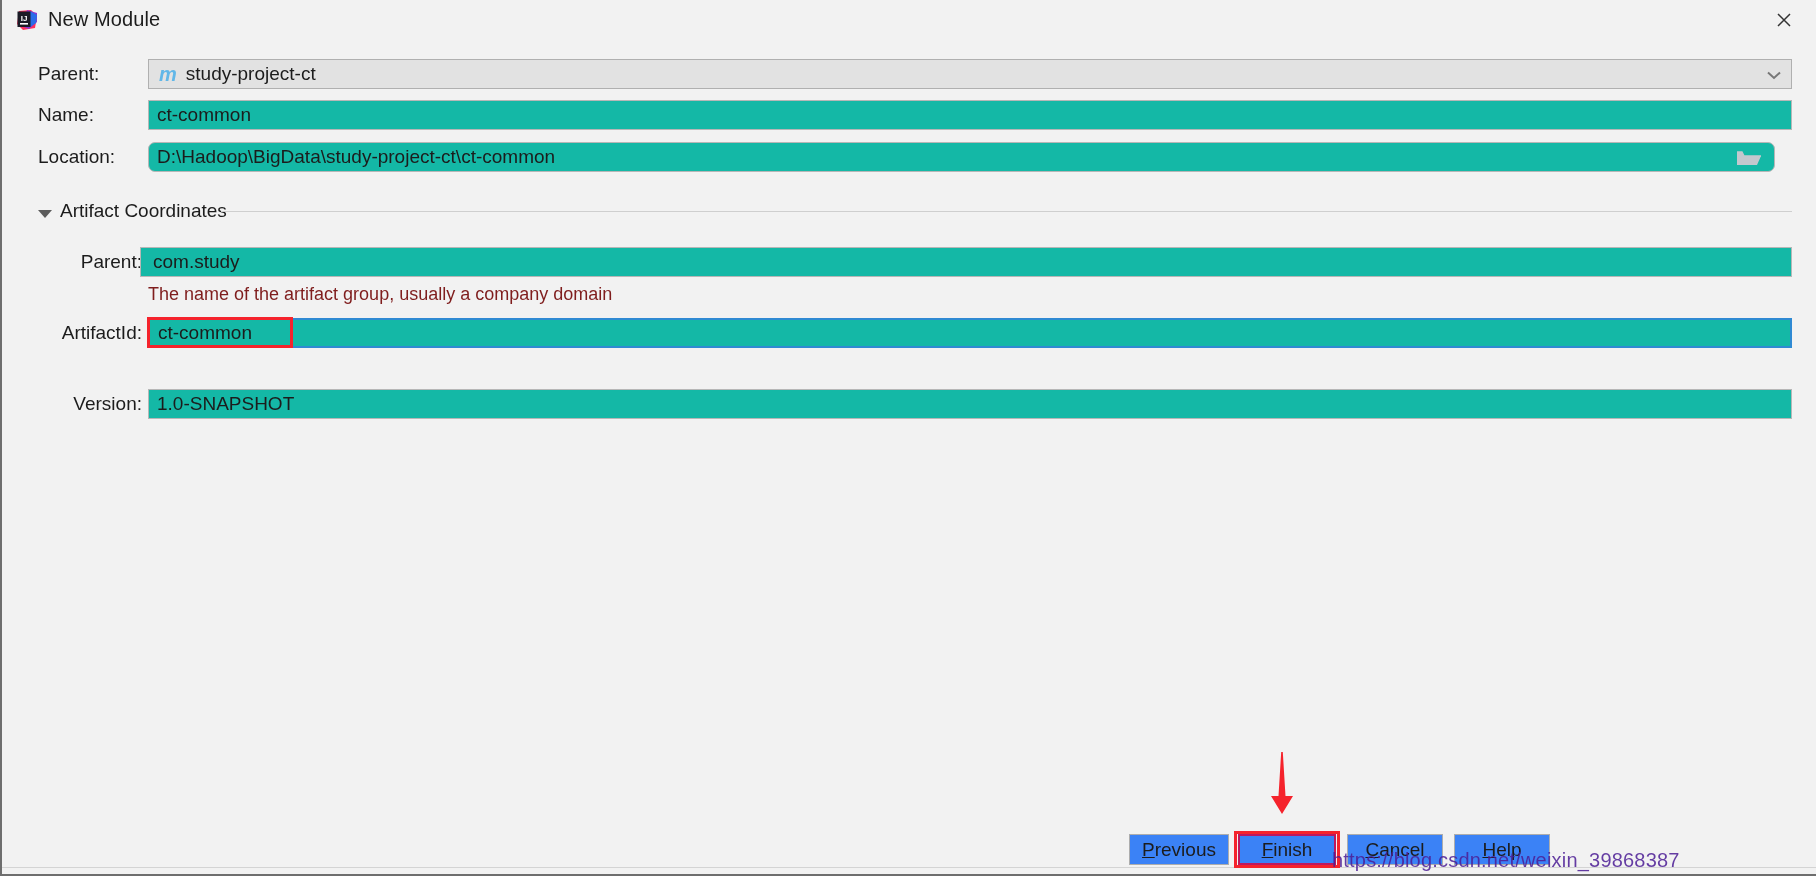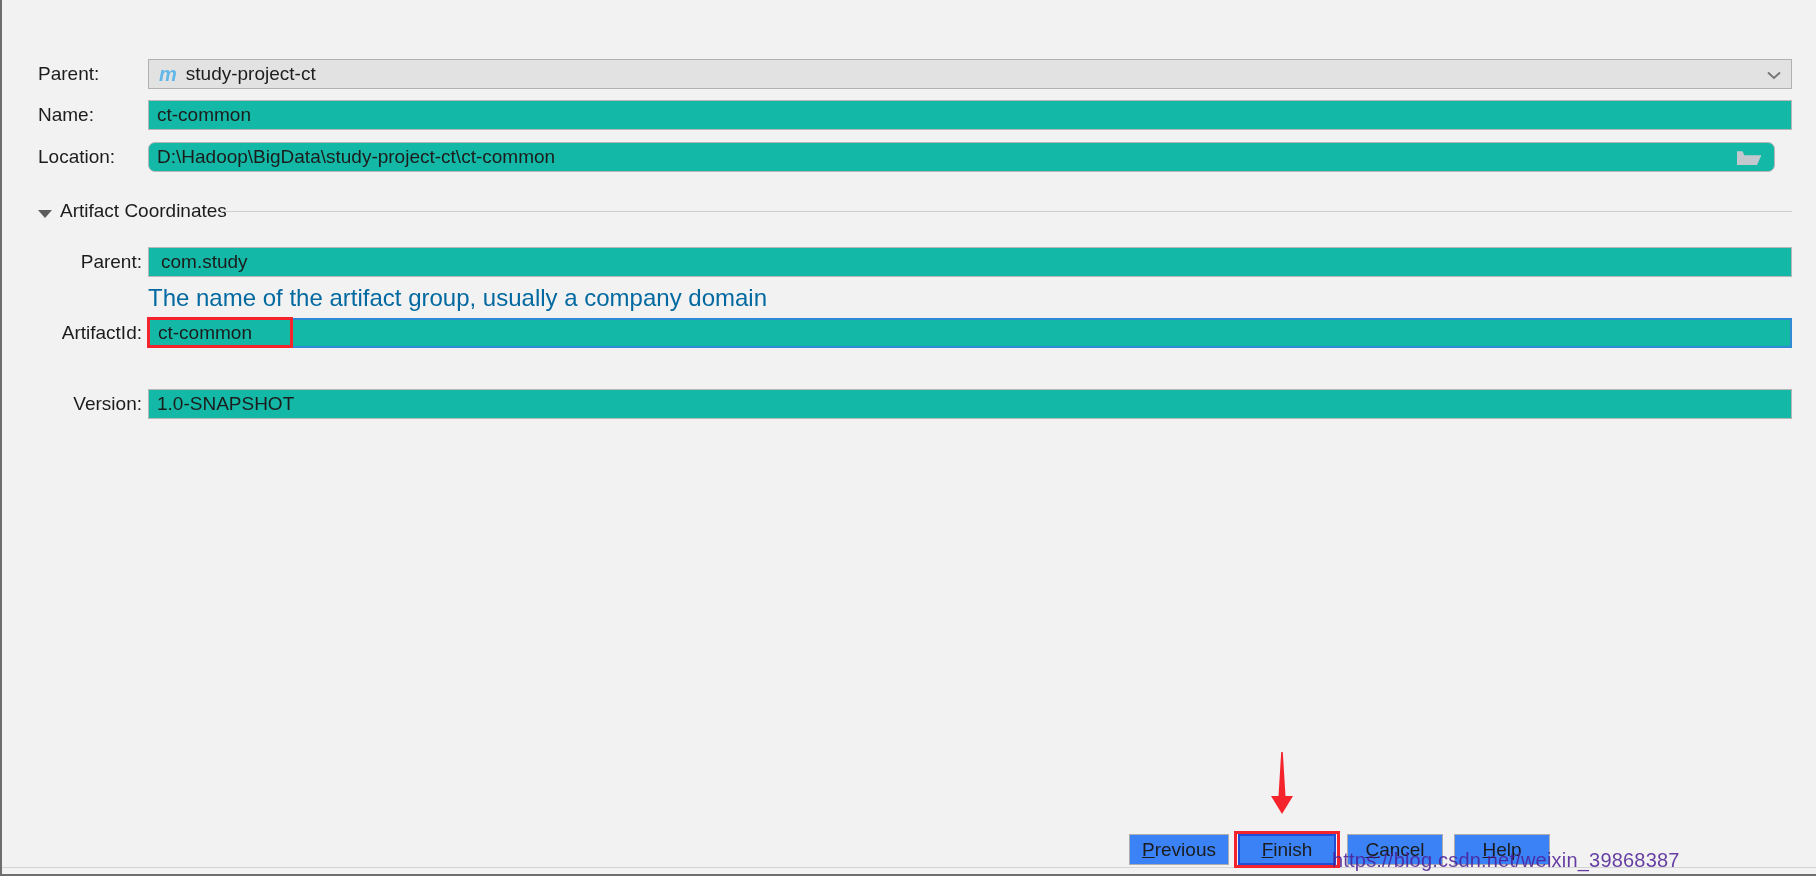--- a/index.html
+++ b/index.html
@@ -129,22 +129,22 @@
   #browse-folder-icon {
     position: absolute;
     right: 12px;
     top: 5px;
     cursor: pointer;
   }
 
   .hint {
     position: absolute;
     left: 146px;
-    font-size: 24px;
-    color: #0369a1;
+    font-size: 18px;
+    color: #7f1d1d;
     white-space: nowrap;
   }
 
   
   #artifact-coordinates-section {
     position: absolute;
     left: 0;
     top: 198px;
     width: 100%;
     height: 26px;
@@ -225,41 +225,59 @@
     border: 1px solid #adadad;
     font-size: 19px;
     color: #1c1c1c;
     display: flex;
     align-items: center;
     justify-content: center;
     cursor: pointer;
     white-space: nowrap;
   }
   .dlg-button.default {
-    border: 2px solid #1d4ed8;
+    border: 2px solid #be185d;
   }
   .mnem { text-decoration: underline; }
 
   #watermark {
     position: absolute;
     left: 1330px;
     top: 849px;
     font-size: 20px;
     color: #4c1d95;
     opacity: .85;
     white-space: nowrap;
     pointer-events: none;
     letter-spacing: .2px;
   }
 </style>
 </head>
 <body>
 
 <div id="dialog-window">
 
+  <div id="title-bar">
+    <div id="app-icon">
+      <svg width="22" height="22" viewBox="0 0 22 22">
+        <path d="M3 2 L15 1 L21 7 L19 19 L7 21 L1 15 Z" fill="#fe315d"></path>
+        <path d="M11 1 L21 4 L21 13 L13 20 L5 17 Z" fill="#8f36ce"></path>
+        <path d="M14 2 L21 6 L20 14 L14 18 Z" fill="#2b6ce8"></path>
+        <rect x="1.5" y="2.5" width="13" height="15.5" fill="#1b1b26"></rect>
+        <text x="8" y="12" font-family="'Liberation Sans',sans-serif" font-size="8" font-weight="bold" fill="#ffffff" text-anchor="middle">IJ</text>
+        <rect x="4" y="14" width="8" height="1.6" fill="#ffffff"></rect>
+      </svg>
+    </div>
+    <div id="title-text">New Module</div>
+    <div id="close-button">
+      <svg width="20" height="20" viewBox="0 0 20 20">
+        <path d="M4 4 L16 16 M16 4 L4 16" stroke="#333333" stroke-width="1.5" fill="none"></path>
+      </svg>
+    </div>
+  </div>
 
   <div class="form-row" style="top:59px; right:24px; left:0;">
     <div class="row-label label-left">Parent:</div>
     <div class="field combo" style="right:0; width:auto; left:146px; position:absolute;">
       <span id="maven-icon">m</span>
       <span>study-project-ct</span>
       <span id="combo-chevron">
         <svg width="14" height="9" viewBox="0 0 14 9">
           <path d="M1 1.5 L7 7 L13 1.5" stroke="#777777" stroke-width="2" fill="none"></path>
         </svg>
@@ -290,21 +308,21 @@
       <svg width="14" height="10" viewBox="0 0 14 10">
         <path d="M0 1 L14 1 L7 9 Z" fill="#5c5c5c"></path>
       </svg>
     </span>
     <span id="section-title">Artifact Coordinates</span>
     <span id="section-rule"></span>
   </div>
 
   <div class="form-row" style="top:247px; right:24px; left:0;">
     <div class="row-label label-right">Parent:</div>
-    <div class="field" style="position:absolute; left:146px; right:0;padding-left:12px;">com.study</div>
+    <div class="field" style="position:absolute; left:138px; right:0;padding-left:12px;">com.study</div>
   </div>
   <div class="hint" style="top:284px;">The name of the artifact group, usually a company domain</div>
 
   <div class="form-row" style="top:318px; right:24px; left:0;border-radius:13px;">
     <div class="row-label label-right">ArtifactId:</div>
     <div class="field focused" style="position:absolute; left:146px; right:0;">ct-common</div>
   </div>
 
   <div class="form-row" style="top:389px; right:24px; left:0;">
     <div class="row-label label-right">Version:</div>

